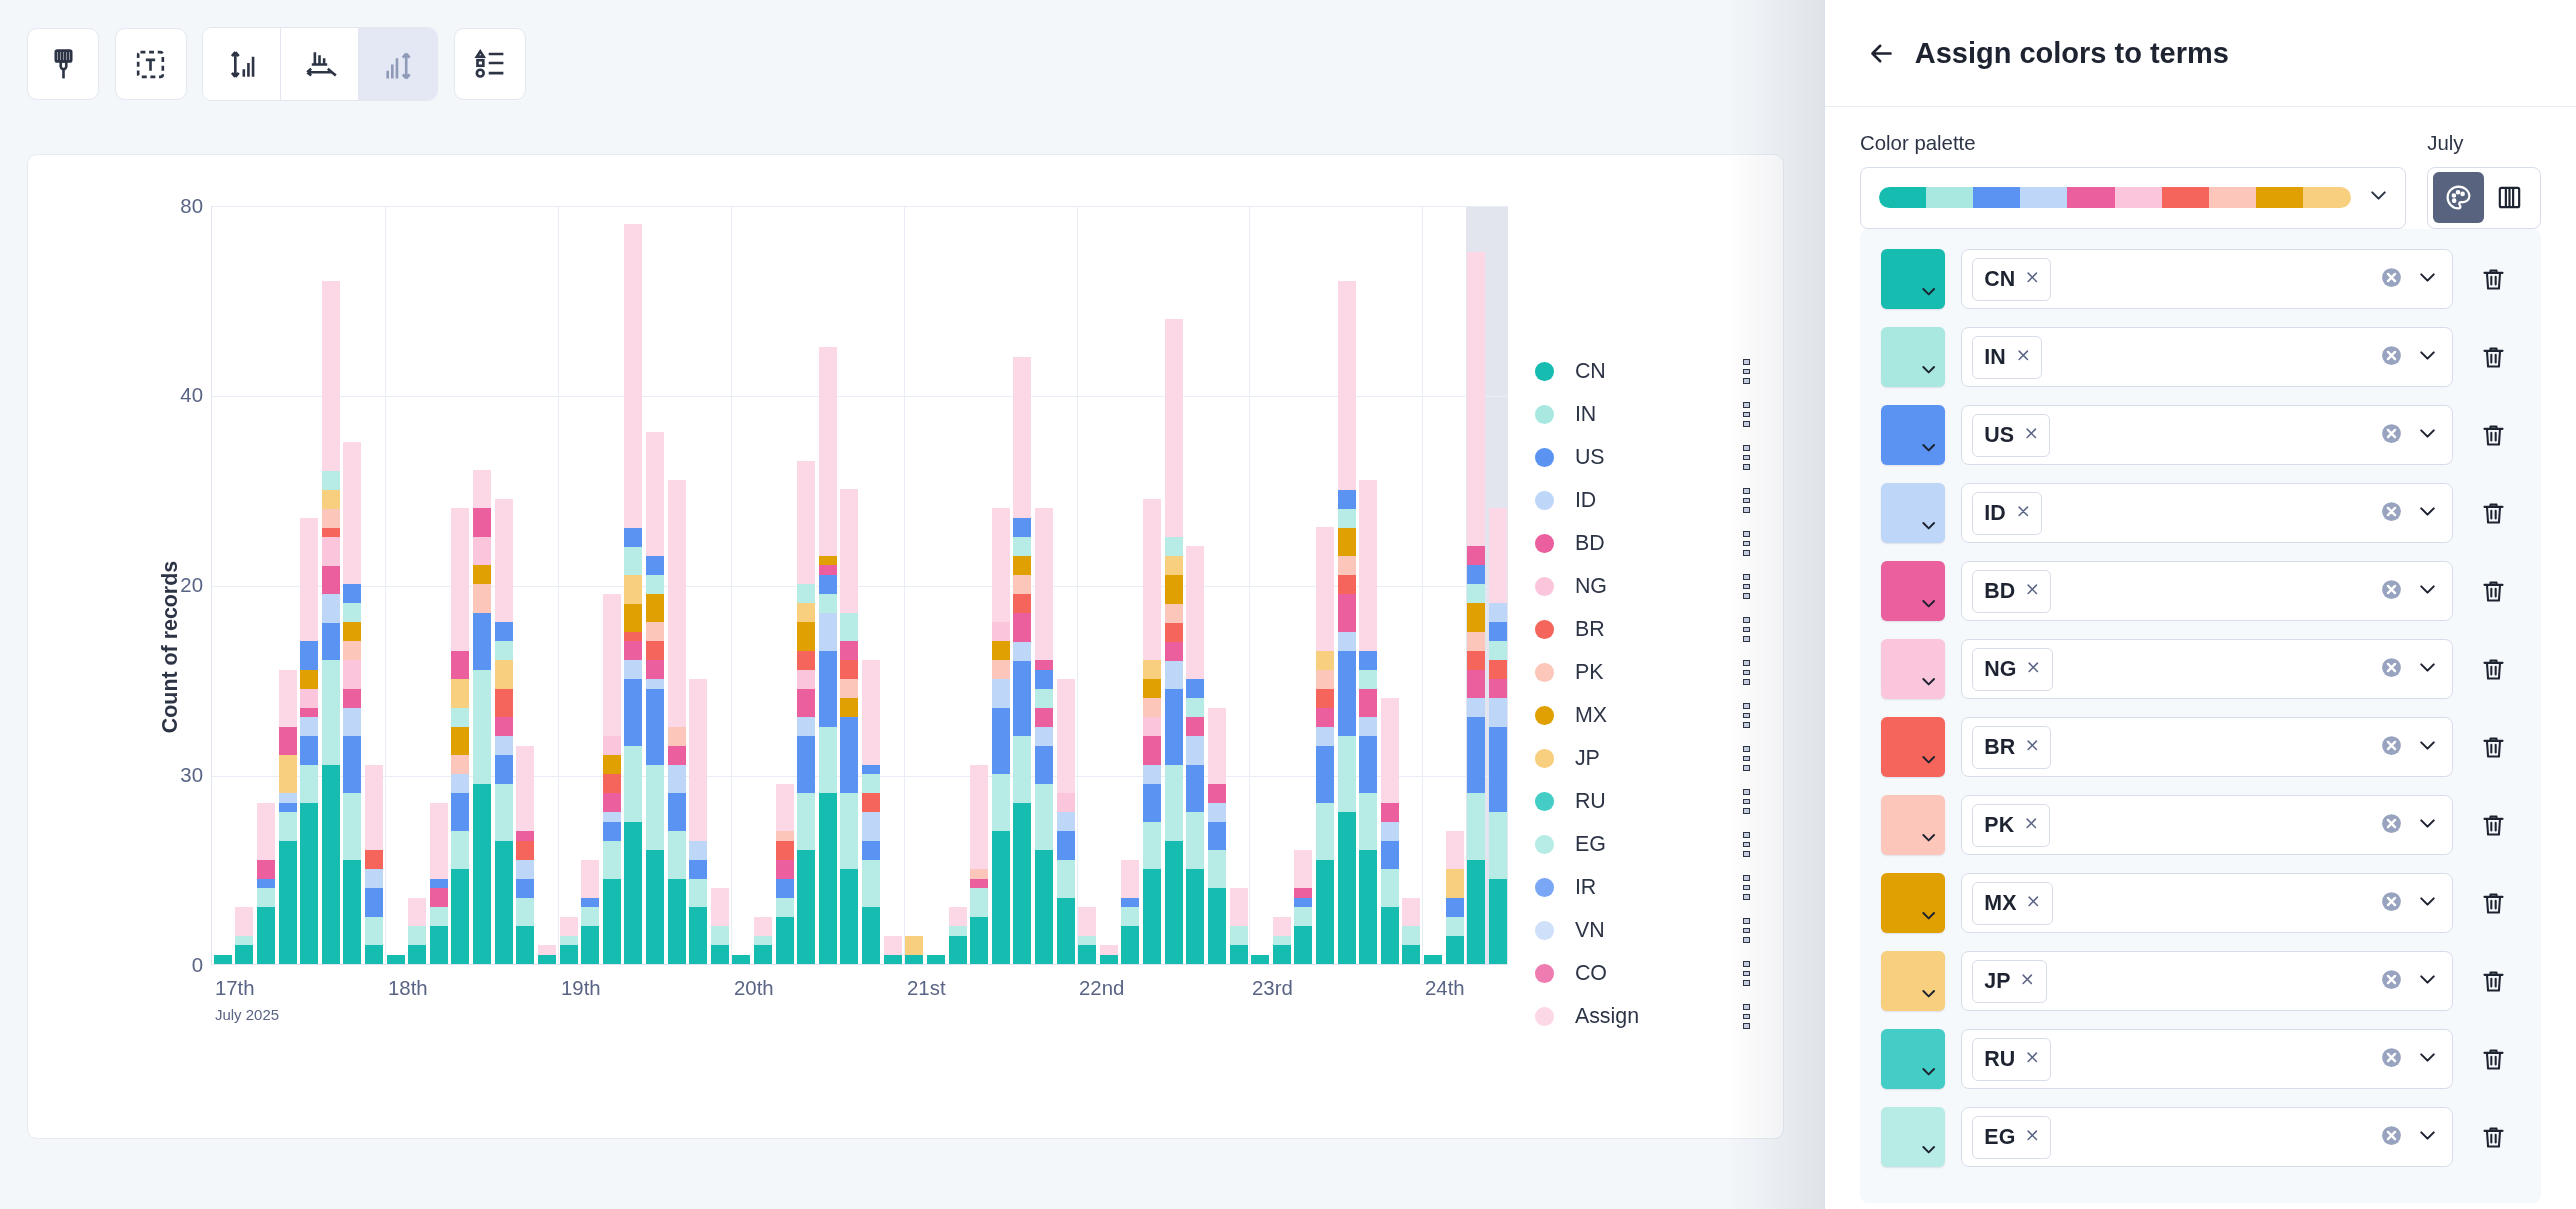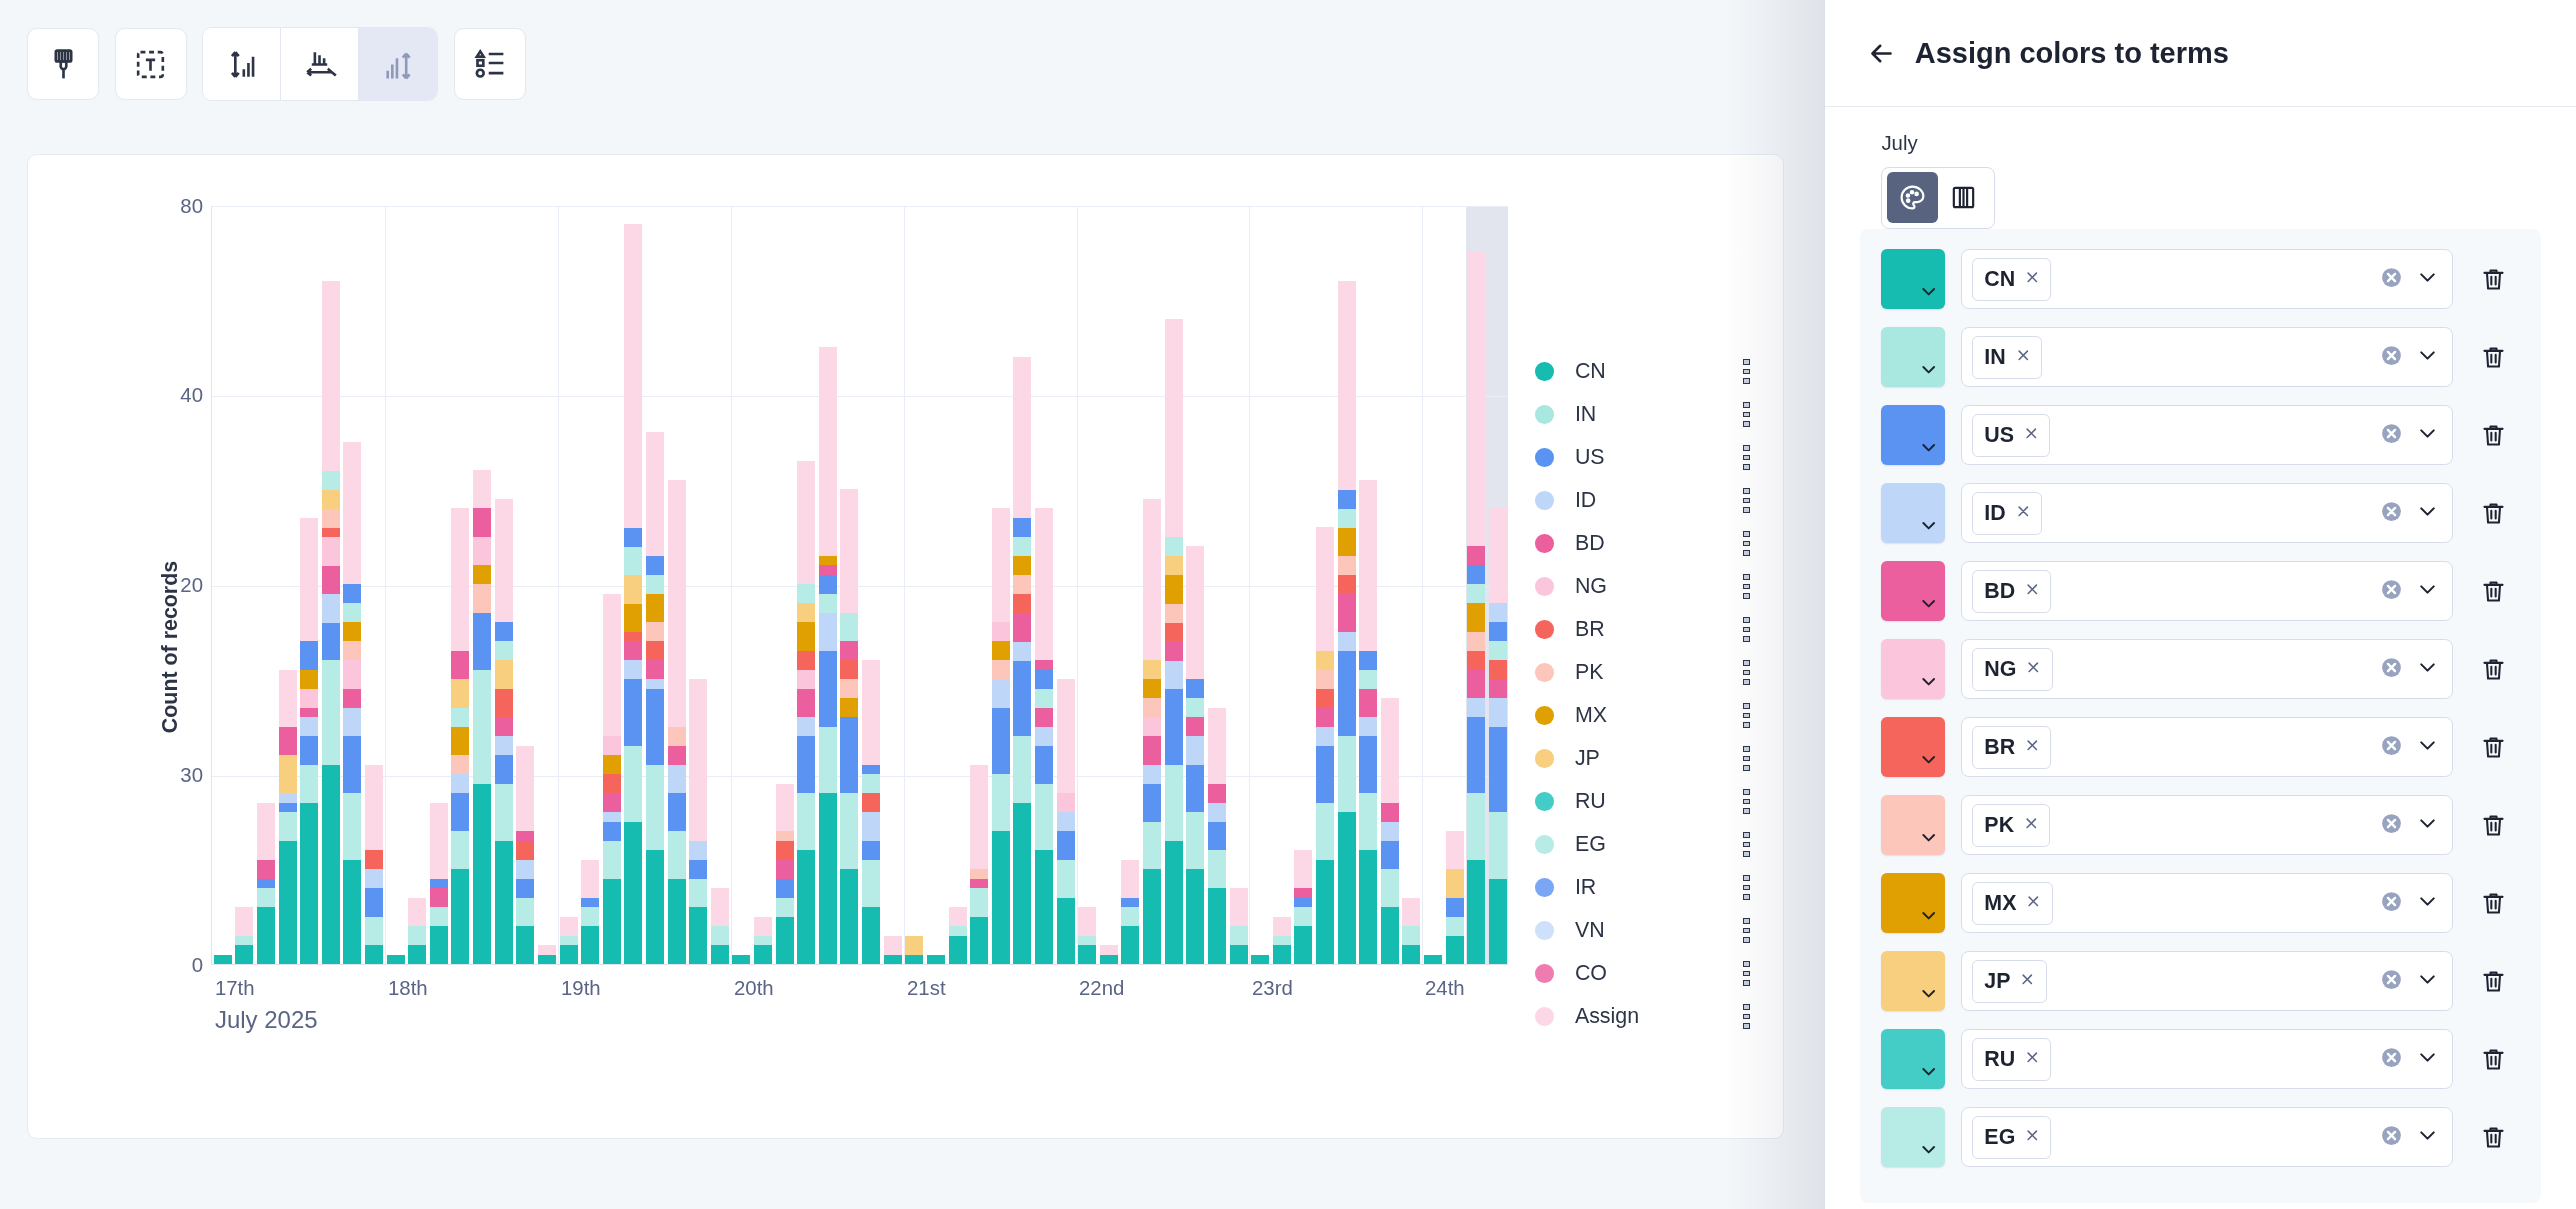--- a/index.html
+++ b/index.html
@@ -98,21 +98,21 @@
   .bars { position: absolute; left: 0; bottom: 0; width: 100%; height: 100%; }
   .bar {
     position: absolute; bottom: 0;
     display: flex; flex-direction: column-reverse;
   }
   .seg { width: 100%; }
 
   
   .x-ticks { position: absolute; left: 183px; top: 816px; width: 1297px; height: 68px; }
   .x-tick { position: absolute; font-size: 20.4px; color: #5a6485; white-space: nowrap; }
-  .x-sub { position: absolute; font-size: 24px; color: #5a6485; white-space: nowrap; }
+  .x-sub { position: absolute; font-size: 15px; color: #5a6485; white-space: nowrap; }
   .x-title {
     position: absolute; left: 183px; top: 913px; width: 1297px;
     text-align: center; font-size: 21.4px; font-weight: bold; color: #2c3445;
   }
 
   
   .legend {
     position: absolute; left: 1507px; top: 195px;
     width: 224px;
   }
@@ -1004,20 +1004,42 @@
         <svg width="31" height="31" viewBox="0 0 24 24" fill="none" stroke="#1d2330" stroke-width="2" stroke-linecap="round" stroke-linejoin="round">
           <path d="M19 12H5M5 12l6-6M5 12l6 6"></path>
         </svg>
       </div>
       <div class="panel-title">Assign colors to terms</div>
     </div>
 
     <div class="panel-body">
 
       <div class="field-row">
+        <div class="field-col">
+          <div class="field-label">Color palette</div>
+          <div class="palette-select">
+            <div class="palette-strip" id="palette-strip">
+                <span style="background: rgb(23, 188, 176);"></span>
+                <span style="background: rgb(168, 232, 224);"></span>
+                <span style="background: rgb(90, 147, 242);"></span>
+                <span style="background: rgb(190, 215, 248);"></span>
+                <span style="background: rgb(236, 95, 158);"></span>
+                <span style="background: rgb(251, 197, 220);"></span>
+                <span style="background: rgb(245, 101, 92);"></span>
+                <span style="background: rgb(252, 198, 187);"></span>
+                <span style="background: rgb(224, 160, 2);"></span>
+                <span style="background: rgb(247, 207, 127);"></span>
+              </div>
+            <span class="chev">
+              <svg width="25" height="25" viewBox="0 0 24 24" fill="none" stroke="#2c3445" stroke-width="2" stroke-linecap="round" stroke-linejoin="round">
+                  <path d="M6 9l6 6 6-6"></path>
+                </svg>
+            </span>
+          </div>
+        </div>
 
         <div class="field-col mode">
           <div class="field-label">July</div>
           <div class="mode-group">
             <div class="mode-btn active">
               <svg width="29" height="29" viewBox="0 0 24 24" fill="none" stroke="#ffffff" stroke-width="1.8" stroke-linecap="round" stroke-linejoin="round">
                 <path d="M12 3a9 9 0 0 0 0 18c1 0 1.6-.7 1.6-1.5 0-.5-.2-.8-.5-1.1-.3-.3-.5-.7-.5-1.1 0-.8.7-1.5 1.6-1.5H16a5 5 0 0 0 5-5c0-4.1-4-7.8-9-7.8z"></path>
                 <circle cx="8.2" cy="10.4" r="1"></circle>
                 <circle cx="11.6" cy="7.6" r="1"></circle>
                 <circle cx="15.4" cy="9" r="1"></circle>

